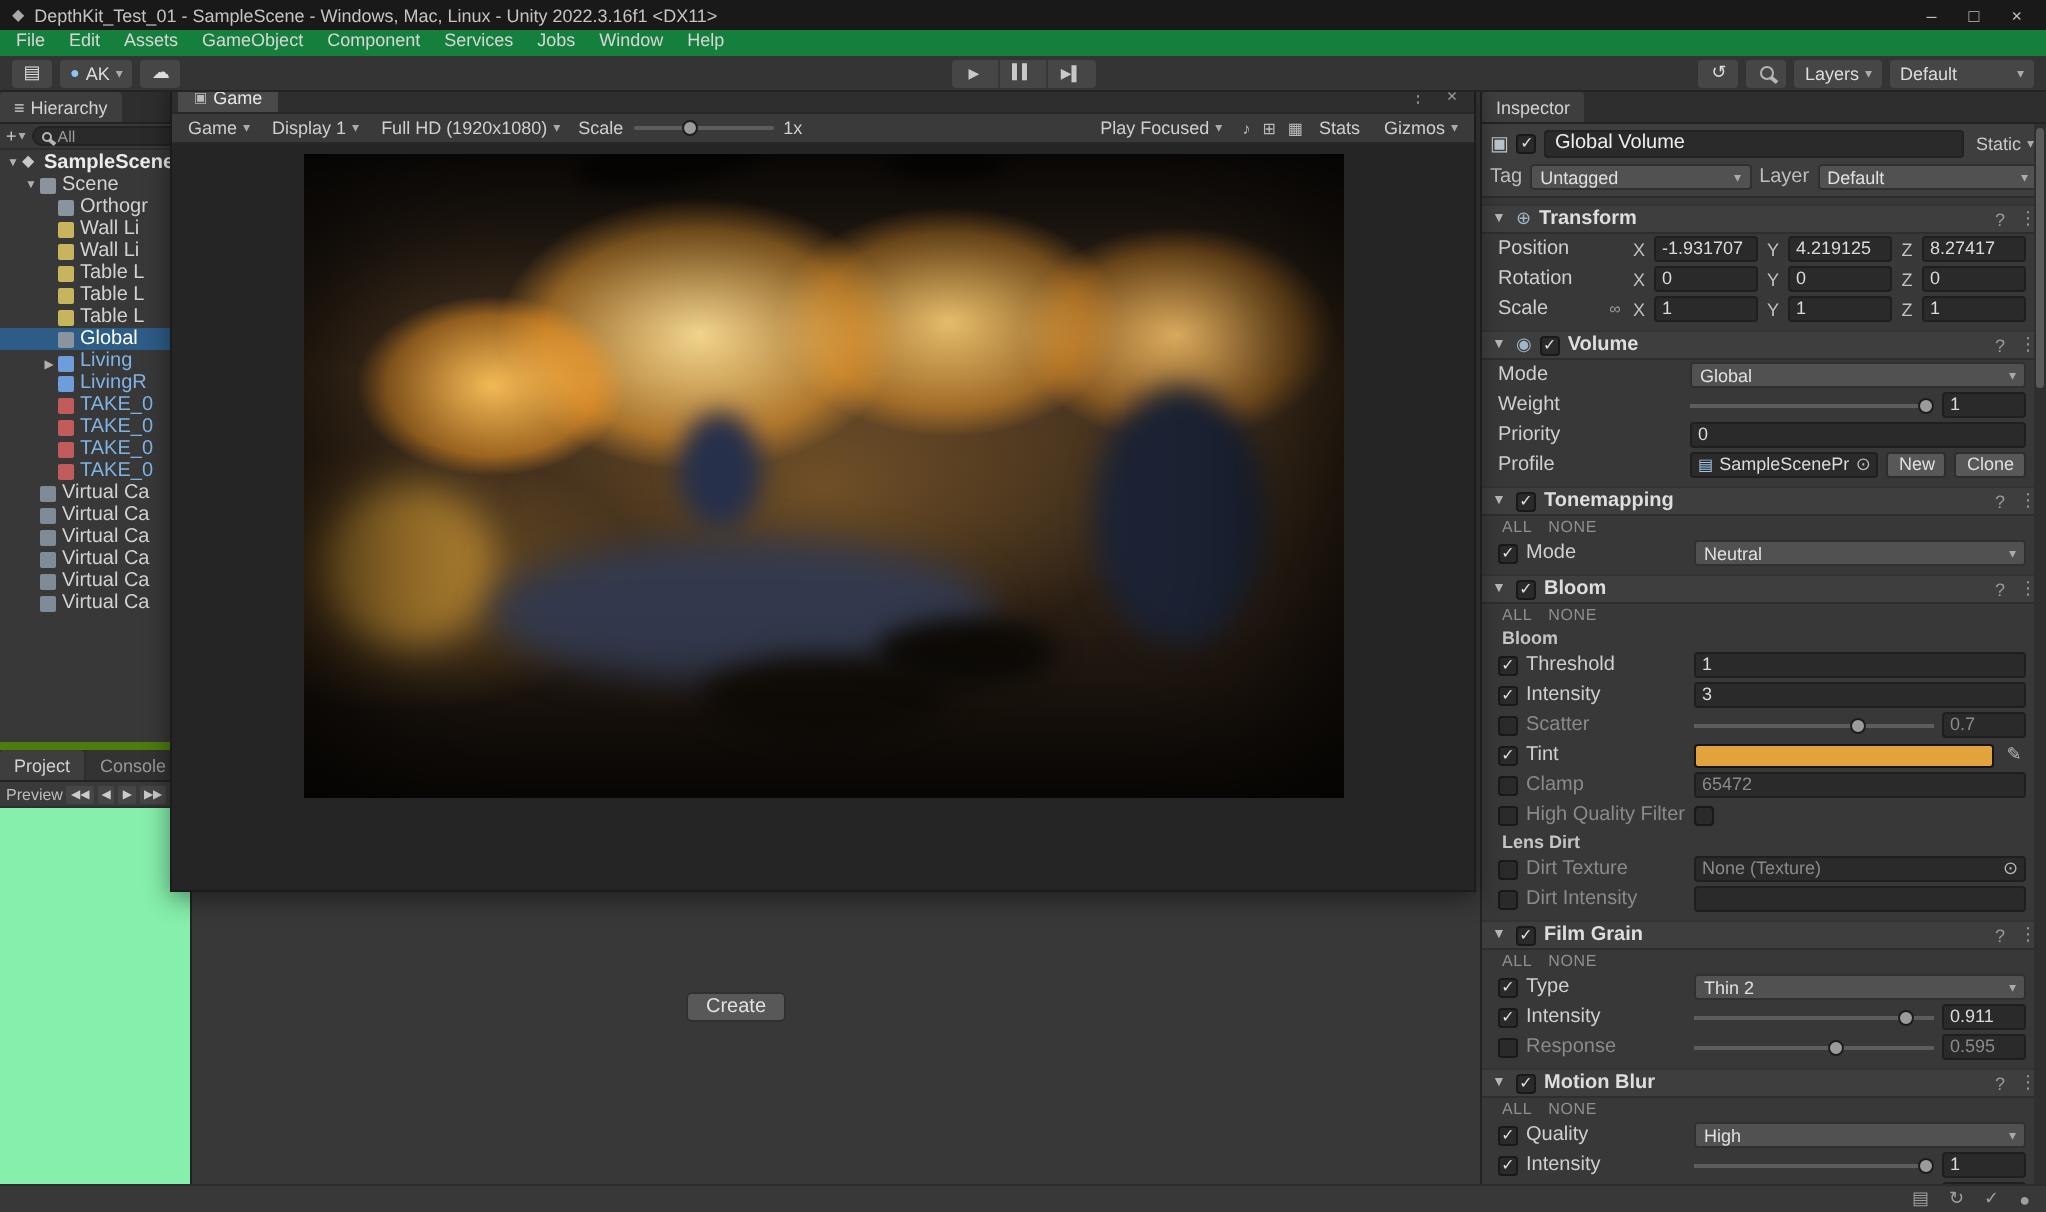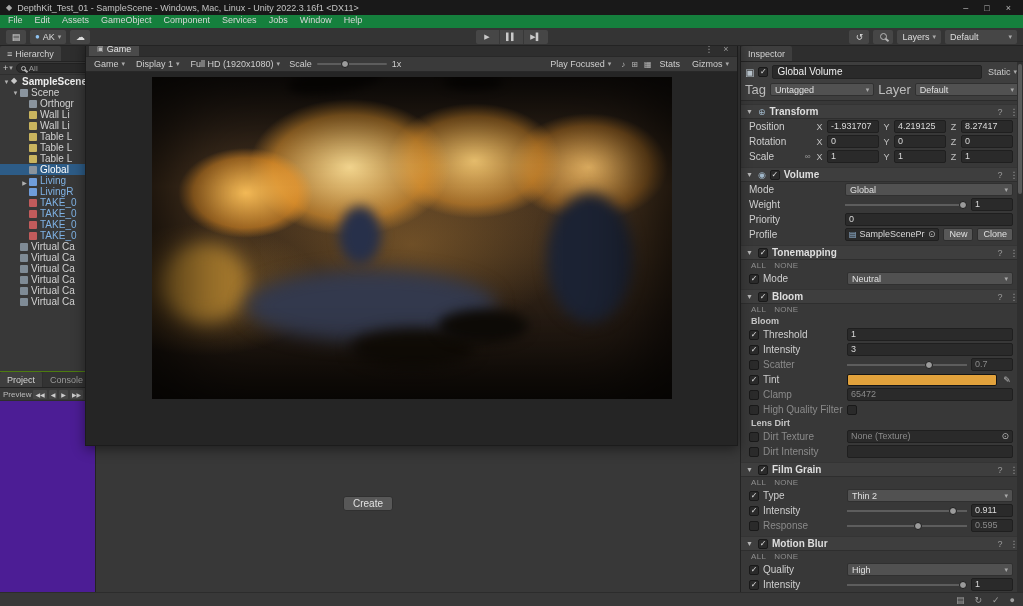--- a/index.html
+++ b/index.html
@@ -44,21 +44,21 @@
 .ico-prefab{background:#6f9ddb}
 .ico-take{background:#c25b5b}
 .ico-light{background:#c9b45e}
 .ico-cam{background:#7f8b96}
 .h-label{font-size:10px;color:#d2d2d2}
 .h-item.root .h-label{color:#ececec}
 .h-item.blue .h-label{color:#7fb2e5}
 .h-item.sel{background:#2d5c87}
 .h-item.sel .h-label{color:#fff}
 
-.project{position:absolute;left:0;top:371px;width:96px;bottom:0;background:#4c1d95;border-right:1px solid #232323;border-top:1px solid #4d7c0f;z-index:1;overflow:hidden}
+.project{position:absolute;left:0;top:371px;width:96px;bottom:0;background:#86efac;border-right:1px solid #232323;border-top:4px solid #4d7c0f;z-index:1;overflow:hidden}
 .p-preview{height:13px;display:flex;align-items:center;gap:2px;padding:0 3px;background:#3a3a3a;border-bottom:1px solid #2e2e2e;font-size:8px;color:#bbb}
 .p-btns{display:flex;gap:2px}
 .p-tbtn{font-size:6px;color:#ccc;background:#464646;border-radius:1px;padding:1px 2px}
 
 .timeline{position:absolute;left:96px;top:46px;width:644px;bottom:0;background:#383838;z-index:0}
 .tl-msg{position:absolute;top:436px;left:0;width:540px;text-align:center;font-size:10px;color:#c6c6c6}
 .tl-create{position:absolute;top:450px;left:247px;background:#585858;border:1px solid #303030;border-radius:3px;font-size:10px;color:#e2e2e2;padding:1px 9px}
 
 .game-window{position:absolute;left:85px;top:41px;width:653px;height:405px;background:#383838;border:1px solid #1c1c1c;box-shadow:0 3px 12px rgba(0,0,0,.45);z-index:5;display:flex;flex-direction:column}
 .gtabs{height:15px;background:#2e2e2e;display:flex;align-items:flex-end;justify-content:space-between;border-bottom:1px solid #282828}
@@ -93,21 +93,21 @@
 .b-rug{left:55%;top:72%;width:90px;height:34px;background:#0e0b07;filter:blur(6px)}
 .vig{position:absolute;inset:0;box-shadow:inset 0 0 70px 25px rgba(0,0,0,.75)}
 
 .inspector{position:absolute;left:740px;top:46px;width:283px;bottom:0;background:#383838;border-left:1px solid #232323;z-index:2;overflow:hidden}
 .insp-header{background:#3e3e3e;border-bottom:1px solid #2b2b2b;padding:3px 4px;display:flex;flex-direction:column;gap:3px}
 .ihrow{display:flex;align-items:center;gap:4px}
 .gicon{font-size:10px;color:#b9c4cc}
 .cb{flex:0 0 10px;width:10px;height:10px;background:#2a2a2a;border:1px solid #191919;border-radius:2px;font-size:8px;line-height:8px;text-align:center;color:#e0e0e0;overflow:hidden}
 .namefield{flex:1;height:14px;background:#2a2a2a;border:1px solid #222;border-radius:2px;font-size:10px;line-height:12px;padding:0 4px;color:#eee;white-space:nowrap;overflow:hidden}
 .staticdrop{display:flex;align-items:center;gap:3px;font-size:9px;color:#c9c9c9;padding:0 2px;white-space:nowrap}
-.tlabel{font-size:13px;color:#bdbdbd}
+.tlabel{font-size:10px;color:#bdbdbd}
 .idrop{flex:1;height:13px;background:#515151;border:1px solid #303030;border-radius:2px;display:flex;align-items:center;font-size:9px;padding:0 4px;color:#e0e0e0;overflow:hidden;white-space:nowrap}
 .idrop .darr{margin-left:auto}
 .irow{display:flex;align-items:center;height:15px;padding:0 10px 0 8px;gap:4px;font-size:10px}
 .ilabel{flex:0 0 92px;white-space:nowrap;overflow:hidden;font-size:10px;color:#cfcfcf}
 .irow.ov .ilabel{flex:0 0 80px}
 .ifield{flex:1;height:13px;background:#2a2a2a;border:1px solid #1f1f1f;border-radius:2px;font-size:9px;line-height:11px;padding:0 3px;color:#dadada;overflow:hidden;white-space:nowrap}
 .vlabel{flex:0 0 50px;font-size:10px;color:#cfcfcf}
 .linkico{flex:0 0 9px;font-size:8px;color:#9a9a9a;text-align:center}
 .axis{flex:0 0 7px;font-size:9px;color:#c2c2c2;text-align:center}
 .chead{height:15px;background:#3e3e3e;border-top:1px solid #343434;border-bottom:1px solid #2e2e2e;display:flex;align-items:center;gap:4px;padding:0 4px;margin-top:3px}

